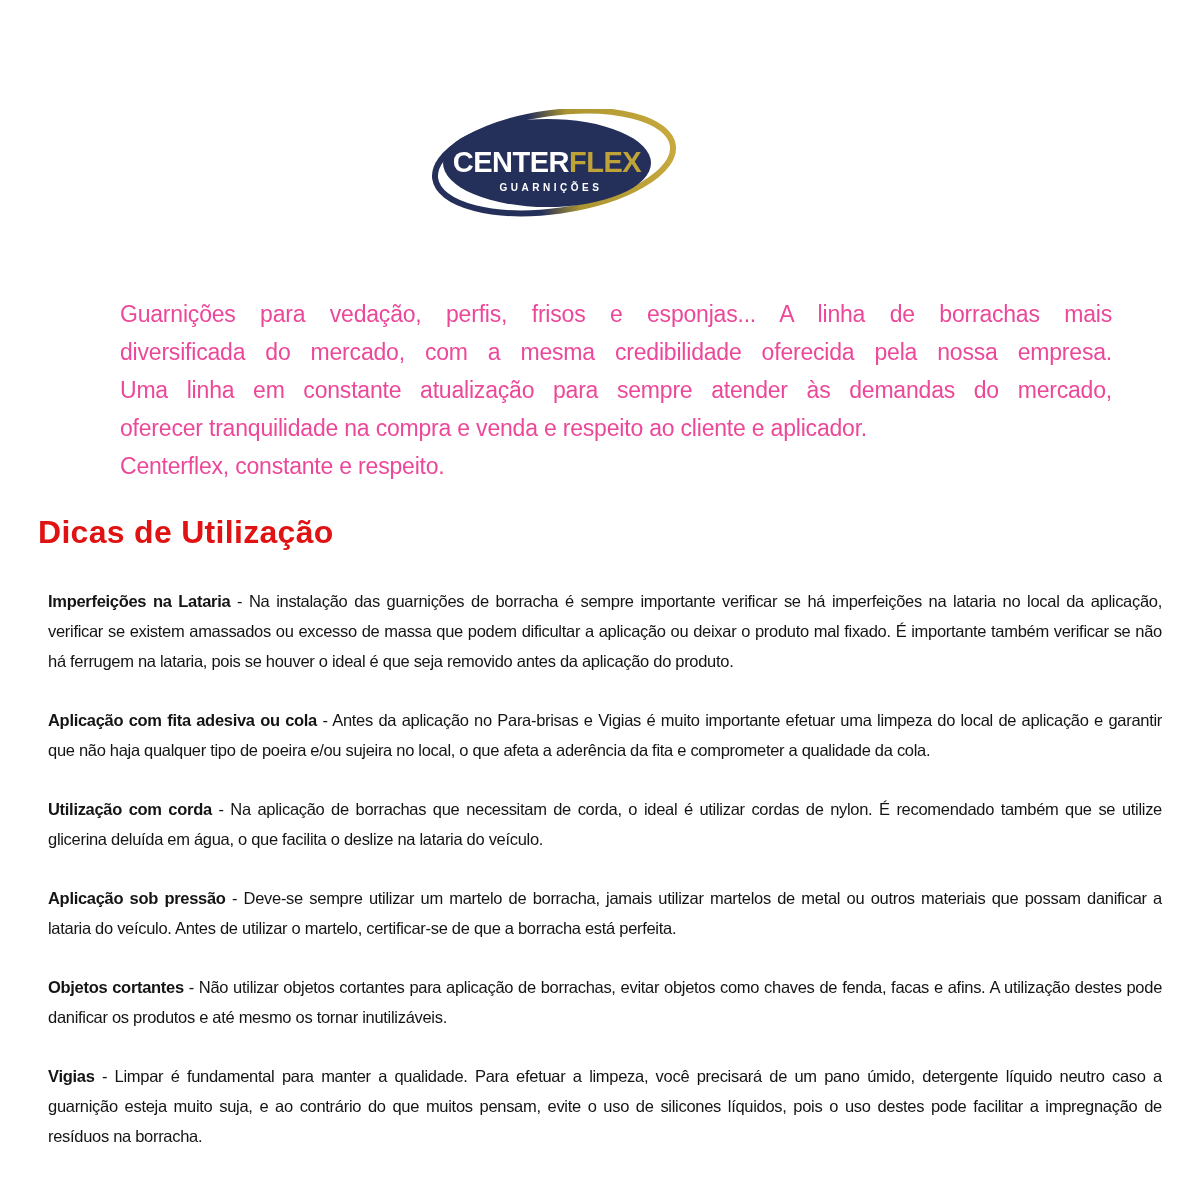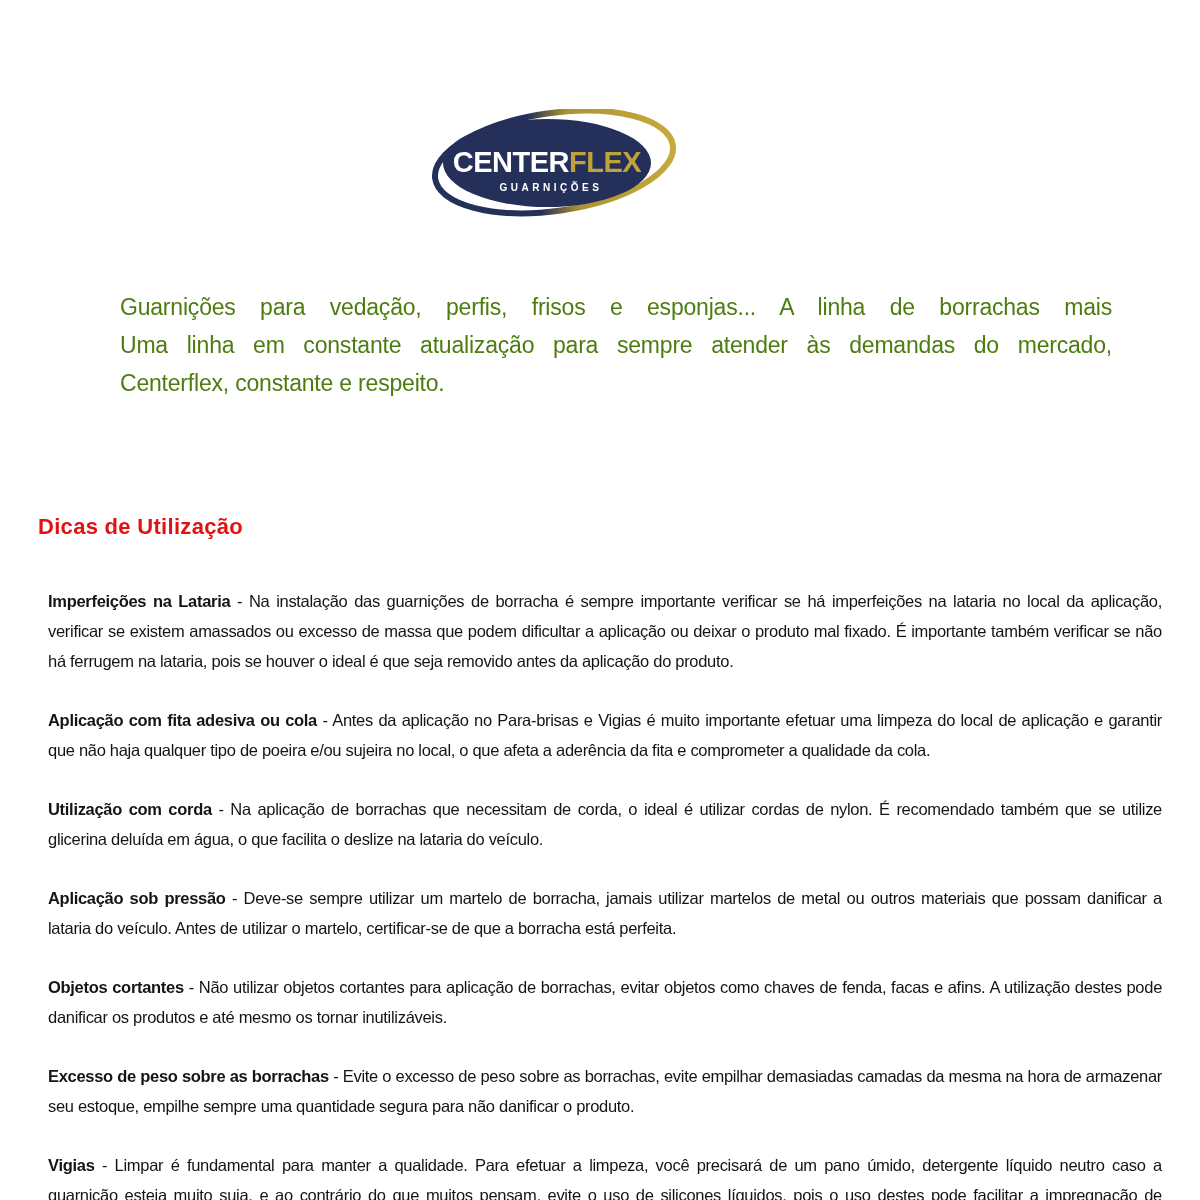--- a/index.html
+++ b/index.html
@@ -22,40 +22,40 @@
     top: 109px;
     width: 250px;
     height: 108px;
   }
   .logo-wrap svg { display: block; width: 100%; height: 100%; }
 
   
   .intro {
     position: absolute;
     left: 120px;
-    top: 288px;
+    top: 295px;
     width: 992px;
     font-size: 23px;
     line-height: 38px;
-    color: #4d7c0f;
+    color: #ec4899;
     letter-spacing: -0.2px;
   }
   .intro .jline {
     text-align: justify;
     text-align-last: justify;
   }
   .intro .lline { text-align: left; }
 
   
   .section-title {
     position: absolute;
     left: 38px;
     top: 514px;
     margin: 0;
-    font-size: 22px;
+    font-size: 32px;
     font-weight: bold;
     letter-spacing: 0.3px;
     color: #e01212;
   }
 
   
   .tips {
     position: absolute;
     left: 40px;
     top: 586px;
@@ -92,21 +92,23 @@
     <text x="119" y="63" text-anchor="middle" font-family="Liberation Sans, sans-serif" font-weight="bold" font-size="29" letter-spacing="-0.5">
       <tspan fill="#ffffff">CENTER</tspan><tspan fill="#bfa339">FLEX</tspan>
     </text>
 
     <text x="123" y="82" text-anchor="middle" fill="#ffffff" font-family="Liberation Sans, sans-serif" font-weight="bold" font-size="10" letter-spacing="3.5">GUARNIÇÕES</text>
   </svg>
 </div>
 
 <div class="intro">
   <div class="jline">Guarnições para vedação, perfis, frisos e esponjas... A linha de borrachas mais</div>
+  <div class="jline">diversificada do mercado, com a mesma credibilidade oferecida pela nossa empresa.</div>
   <div class="jline">Uma linha em constante atualização para sempre atender às demandas do mercado,</div>
+  <div class="lline">oferecer tranquilidade na compra e venda e respeito ao cliente e aplicador.</div>
   <div class="lline">Centerflex, constante e respeito.</div>
 </div>
 
 <h1 class="section-title">Dicas de Utilização</h1>
 
 <div class="tips">
   <p class="tip">
     <b>Imperfeições na Lataria</b>
     <span>- Na instalação das guarnições de borracha é sempre importante verificar se há imperfeições na lataria no local da aplicação, verificar se existem amassados ou excesso de massa que podem dificultar a aplicação ou deixar o produto mal fixado. É importante também verificar se não há ferrugem na lataria, pois se houver o ideal é que seja removido antes da aplicação do produto.</span>
   </p>
@@ -120,20 +122,16 @@
   </p>
   <p class="tip">
     <b>Aplicação sob pressão</b>
     <span>- Deve-se sempre utilizar um martelo de borracha, jamais utilizar martelos de metal ou outros materiais que possam danificar a lataria do veículo. Antes de utilizar o martelo, certificar-se de que a borracha está perfeita.</span>
   </p>
   <p class="tip">
     <b>Objetos cortantes</b>
     <span>- Não utilizar objetos cortantes para aplicação de borrachas, evitar objetos como chaves de fenda, facas e afins. A utilização destes pode danificar os produtos e até mesmo os tornar inutilizáveis.</span>
   </p>
   <p class="tip">
-    <b>Excesso de peso sobre as borrachas</b>
-    <span>- Evite o excesso de peso sobre as borrachas, evite empilhar demasiadas camadas da mesma na hora de armazenar seu estoque, empilhe sempre uma quantidade segura para não danificar o produto.</span>
-  </p>
-  <p class="tip">
     <b>Vigias</b>
     <span>- Limpar é fundamental para manter a qualidade. Para efetuar a limpeza, você precisará de um pano úmido, detergente líquido neutro caso a guarnição esteja muito suja, e ao contrário do que muitos pensam, evite o uso de silicones líquidos, pois o uso destes pode facilitar a impregnação de resíduos na borracha.</span>
   </p>
 </div>
 
 </body></html>

